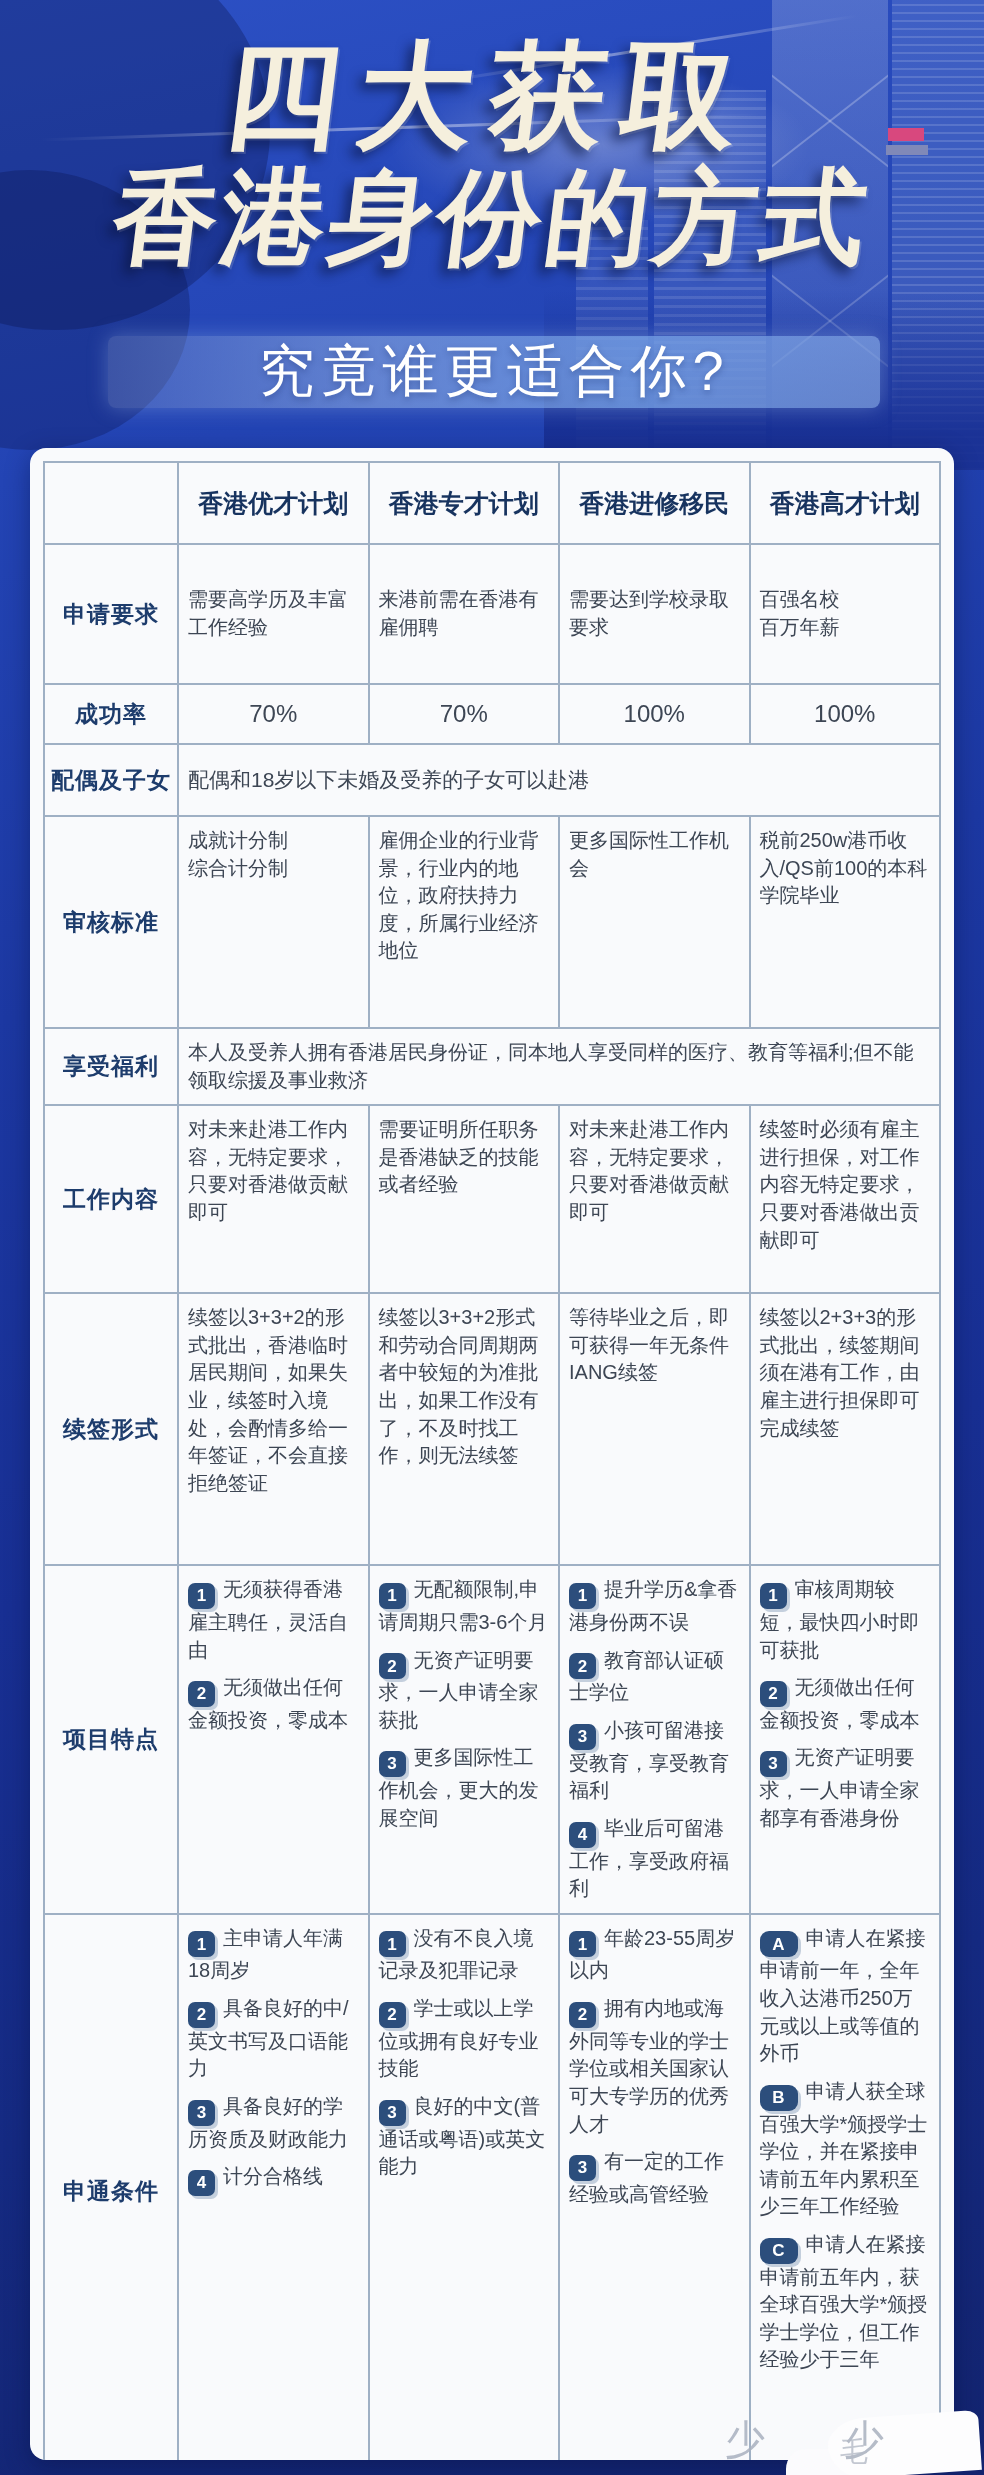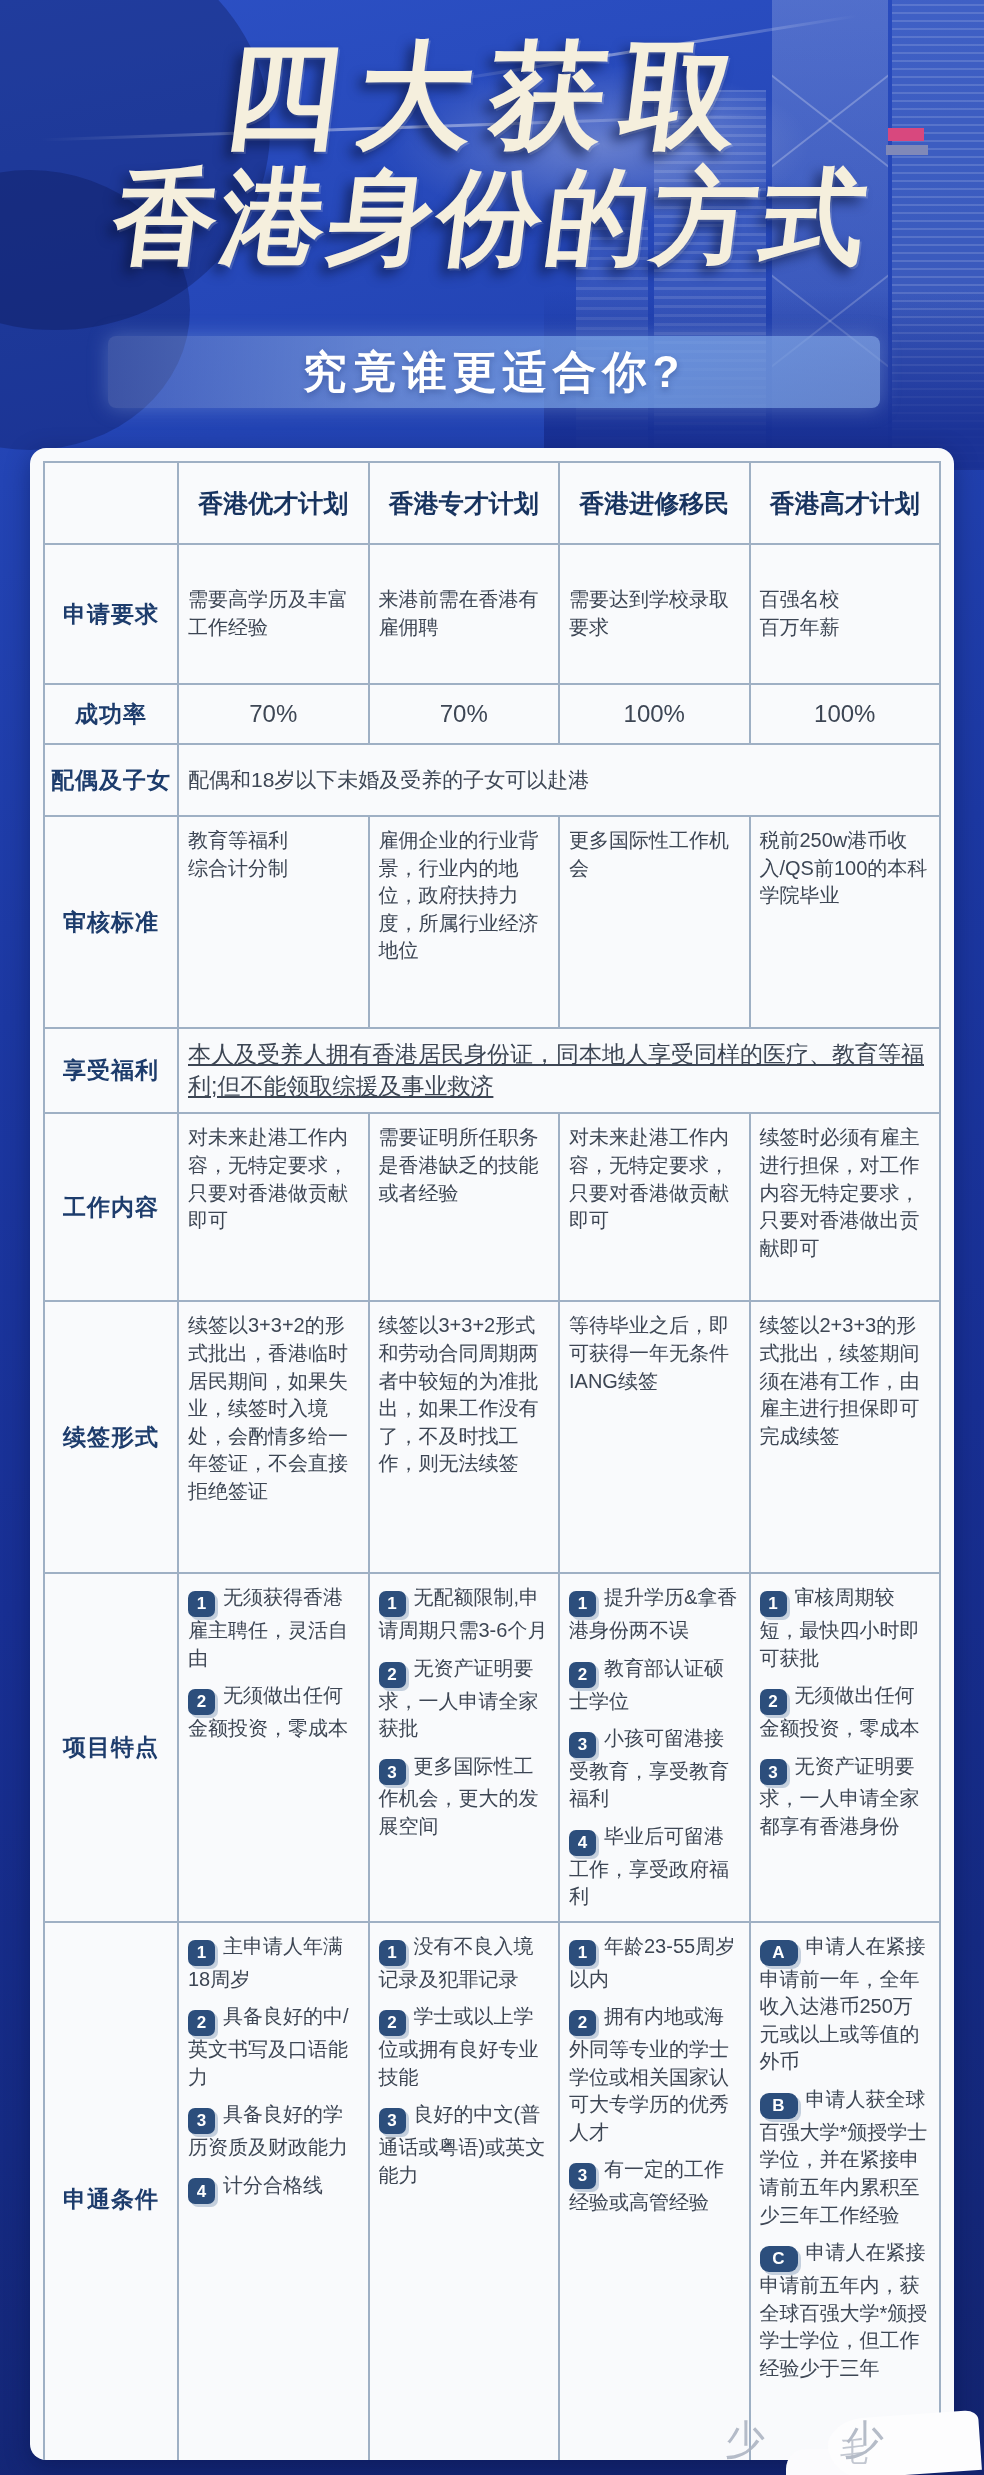--- a/index.html
+++ b/index.html
@@ -44,41 +44,41 @@
   
   .title { position:relative; text-align:center; color:#f5efdd; font-weight:800; transform:skewX(-7deg);
     text-shadow:-6px 7px 12px rgba(8,18,56,.60), 2px 2px 0 rgba(255,255,255,.18); line-height:1.08; }
   .title1 { padding-top:34px; font-size:116px; letter-spacing:16px; }
   .title2 { font-size:104px; letter-spacing:4px; margin-top:2px; }
 
   
   .band { position:absolute; left:108px; top:336px; width:772px; height:72px; border-radius:8px;
     background:linear-gradient(90deg,rgba(190,204,228,.20),rgba(150,182,232,.55) 35%,rgba(124,168,234,.74) 68%,rgba(150,186,240,.58));
     box-shadow:0 0 20px rgba(160,190,235,.35); display:flex; align-items:center; justify-content:center; }
-  .band span { font-size:44px; font-weight:700; color:#ffffff; letter-spacing:6px;
+  .band span { font-size:56px; font-weight:400; color:#ffffff; letter-spacing:6px;
     text-shadow:0 3px 6px rgba(20,40,100,.35); }
 
   
   .card { position:absolute; left:30px; top:448px; width:924px; height:2012px; background:#f9fafc;
     border-radius:16px; padding:13px; overflow:hidden; box-shadow:0 6px 24px rgba(5,15,60,.4); }
   table { width:100%; height:100%; border-collapse:collapse; table-layout:fixed; }
   col.c-label { width:134px; }
   th,td { border:2px solid #9fb0c4; }
   th.rowlbl { font-size:23px; color:#1d3c6c; font-weight:700; text-align:center;
     vertical-align:middle; padding:6px 4px; letter-spacing:1px; }
   th.prog { font-size:25px; color:#17335f; font-weight:700; text-align:center; vertical-align:middle; padding:10px 17px; }
   td { font-size:20px; color:#3d4654; line-height:1.38; padding:10px 9px; vertical-align:top; text-align:left;border-radius:19px; }
   .cellspan { white-space:pre-line; }
 
   tr.r-head      { height:82px; }
   tr.r-apply     { height:140px; }  tr.r-apply td { vertical-align:middle; }
   tr.r-rate      { height:60px; }   tr.r-rate td { font-size:24px; text-align:center; vertical-align:middle; padding:6px; }
   tr.r-family    { height:72px; }   tr.r-family td { vertical-align:middle; font-size:21px; }
   tr.r-criteria  { height:212px; }
-  tr.r-welfare   { height:64px; }   tr.r-welfare td { vertical-align:middle; font-size:23px;text-decoration:underline; }
+  tr.r-welfare   { height:64px; }   tr.r-welfare td { vertical-align:middle; font-size:20px; }
   tr.r-work      { height:188px; }
   tr.r-renew     { height:272px; }
   tr.r-features  { height:338px; }
   tr.r-conditions{ height:556px; }
 
   .item { margin-bottom:10px; }
   .item:last-child { margin-bottom:0; }
   .badge { display:inline-flex; align-items:center; justify-content:center; width:27px; height:26px;
     border-radius:7px; background:#2c4e7c; color:#fff; font-size:17px; font-weight:700; margin-right:8px;
     box-shadow:3px 3px 0 rgba(160,178,200,.6); vertical-align:-5px; }
@@ -161,21 +161,21 @@
         <td><span class="cellspan">100%</span></td>
       </tr>
 
       <tr class="r-family">
         <th class="rowlbl">配偶及子女</th>
         <td colspan="4"><span class="cellspan">配偶和18岁以下未婚及受养的子女可以赴港</span></td>
       </tr>
 
       <tr class="r-criteria">
         <th class="rowlbl">审核标准</th>
-        <td><span class="cellspan">教育等福利
+        <td><span class="cellspan">成就计分制
 综合计分制</span></td>
         <td><span class="cellspan">雇佣企业的行业背景，行业内的地位，政府扶持力度，所属行业经济地位</span></td>
         <td><span class="cellspan">更多国际性工作机会</span></td>
         <td><span class="cellspan">税前250w港币收入/QS前100的本科学院毕业</span></td>
       </tr>
 
       <tr class="r-welfare">
         <th class="rowlbl">享受福利</th>
         <td colspan="4"><span class="cellspan">本人及受养人拥有香港居民身份证，同本地人享受同样的医疗、教育等福利;但不能领取综援及事业救济</span></td>
       </tr>

